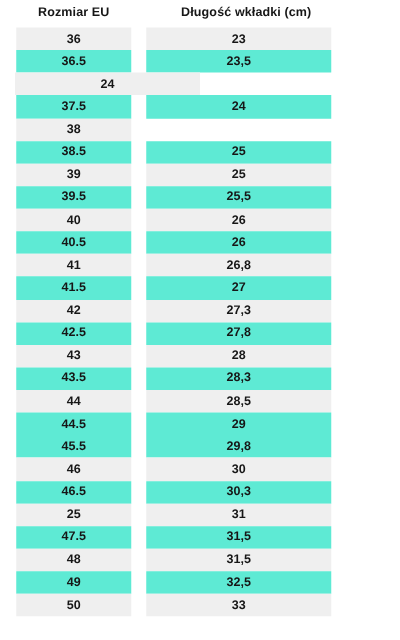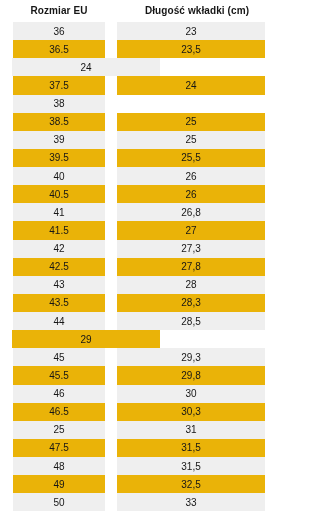--- a/index.html
+++ b/index.html
@@ -39,21 +39,21 @@
   .tbody {
     display: block;
   }
   .tr {
     display: flex;
     height: 18.14px;
     align-items: stretch;
   }
   .td {
     font-size: 10px;
-    font-weight: normal;
+    font-weight: bold;
     text-align: left;
     color: #161616;
     display: flex;
     align-items: center;
     justify-content: center;
     box-sizing: border-box;
   }
   .td.col1 {
     width: 92px;
     margin-left: 13px;
@@ -61,21 +61,21 @@
   .td.col2 {
     width: 148px;
     margin-left: 12px;
   }
   .tr.shaded .td.col1,
   .tr.shaded .td.col2 {
     background: #efefef;
   }
   .tr.plain .td.col1,
   .tr.plain .td.col2 {
-    background: #eab308;
+    background: #5eead4;
   }
 </style>
 </head>
 <body>
 
 <div id="size-table">
 
   <div class="thead">
     <div class="th col1">Rozmiar EU</div>
     <div class="th col2">Długość wkładki (cm)</div>
@@ -142,25 +142,22 @@
       </div>
       <div class="tr plain">
         <div class="td col1">43.5</div>
         <div class="td col2">28,3</div>
       </div>
       <div class="tr shaded">
         <div class="td col1">44</div>
         <div class="td col2">28,5</div>
       </div>
       <div class="tr plain">
+        <div class="td col1">44.5</div>
         <div class="td col2">29</div>
-      </div>
-      <div class="tr shaded">
-        <div class="td col1">45</div>
-        <div class="td col2">29,3</div>
       </div>
       <div class="tr plain">
         <div class="td col1">45.5</div>
         <div class="td col2">29,8</div>
       </div>
       <div class="tr shaded">
         <div class="td col1">46</div>
         <div class="td col2">30</div>
       </div>
       <div class="tr plain">

